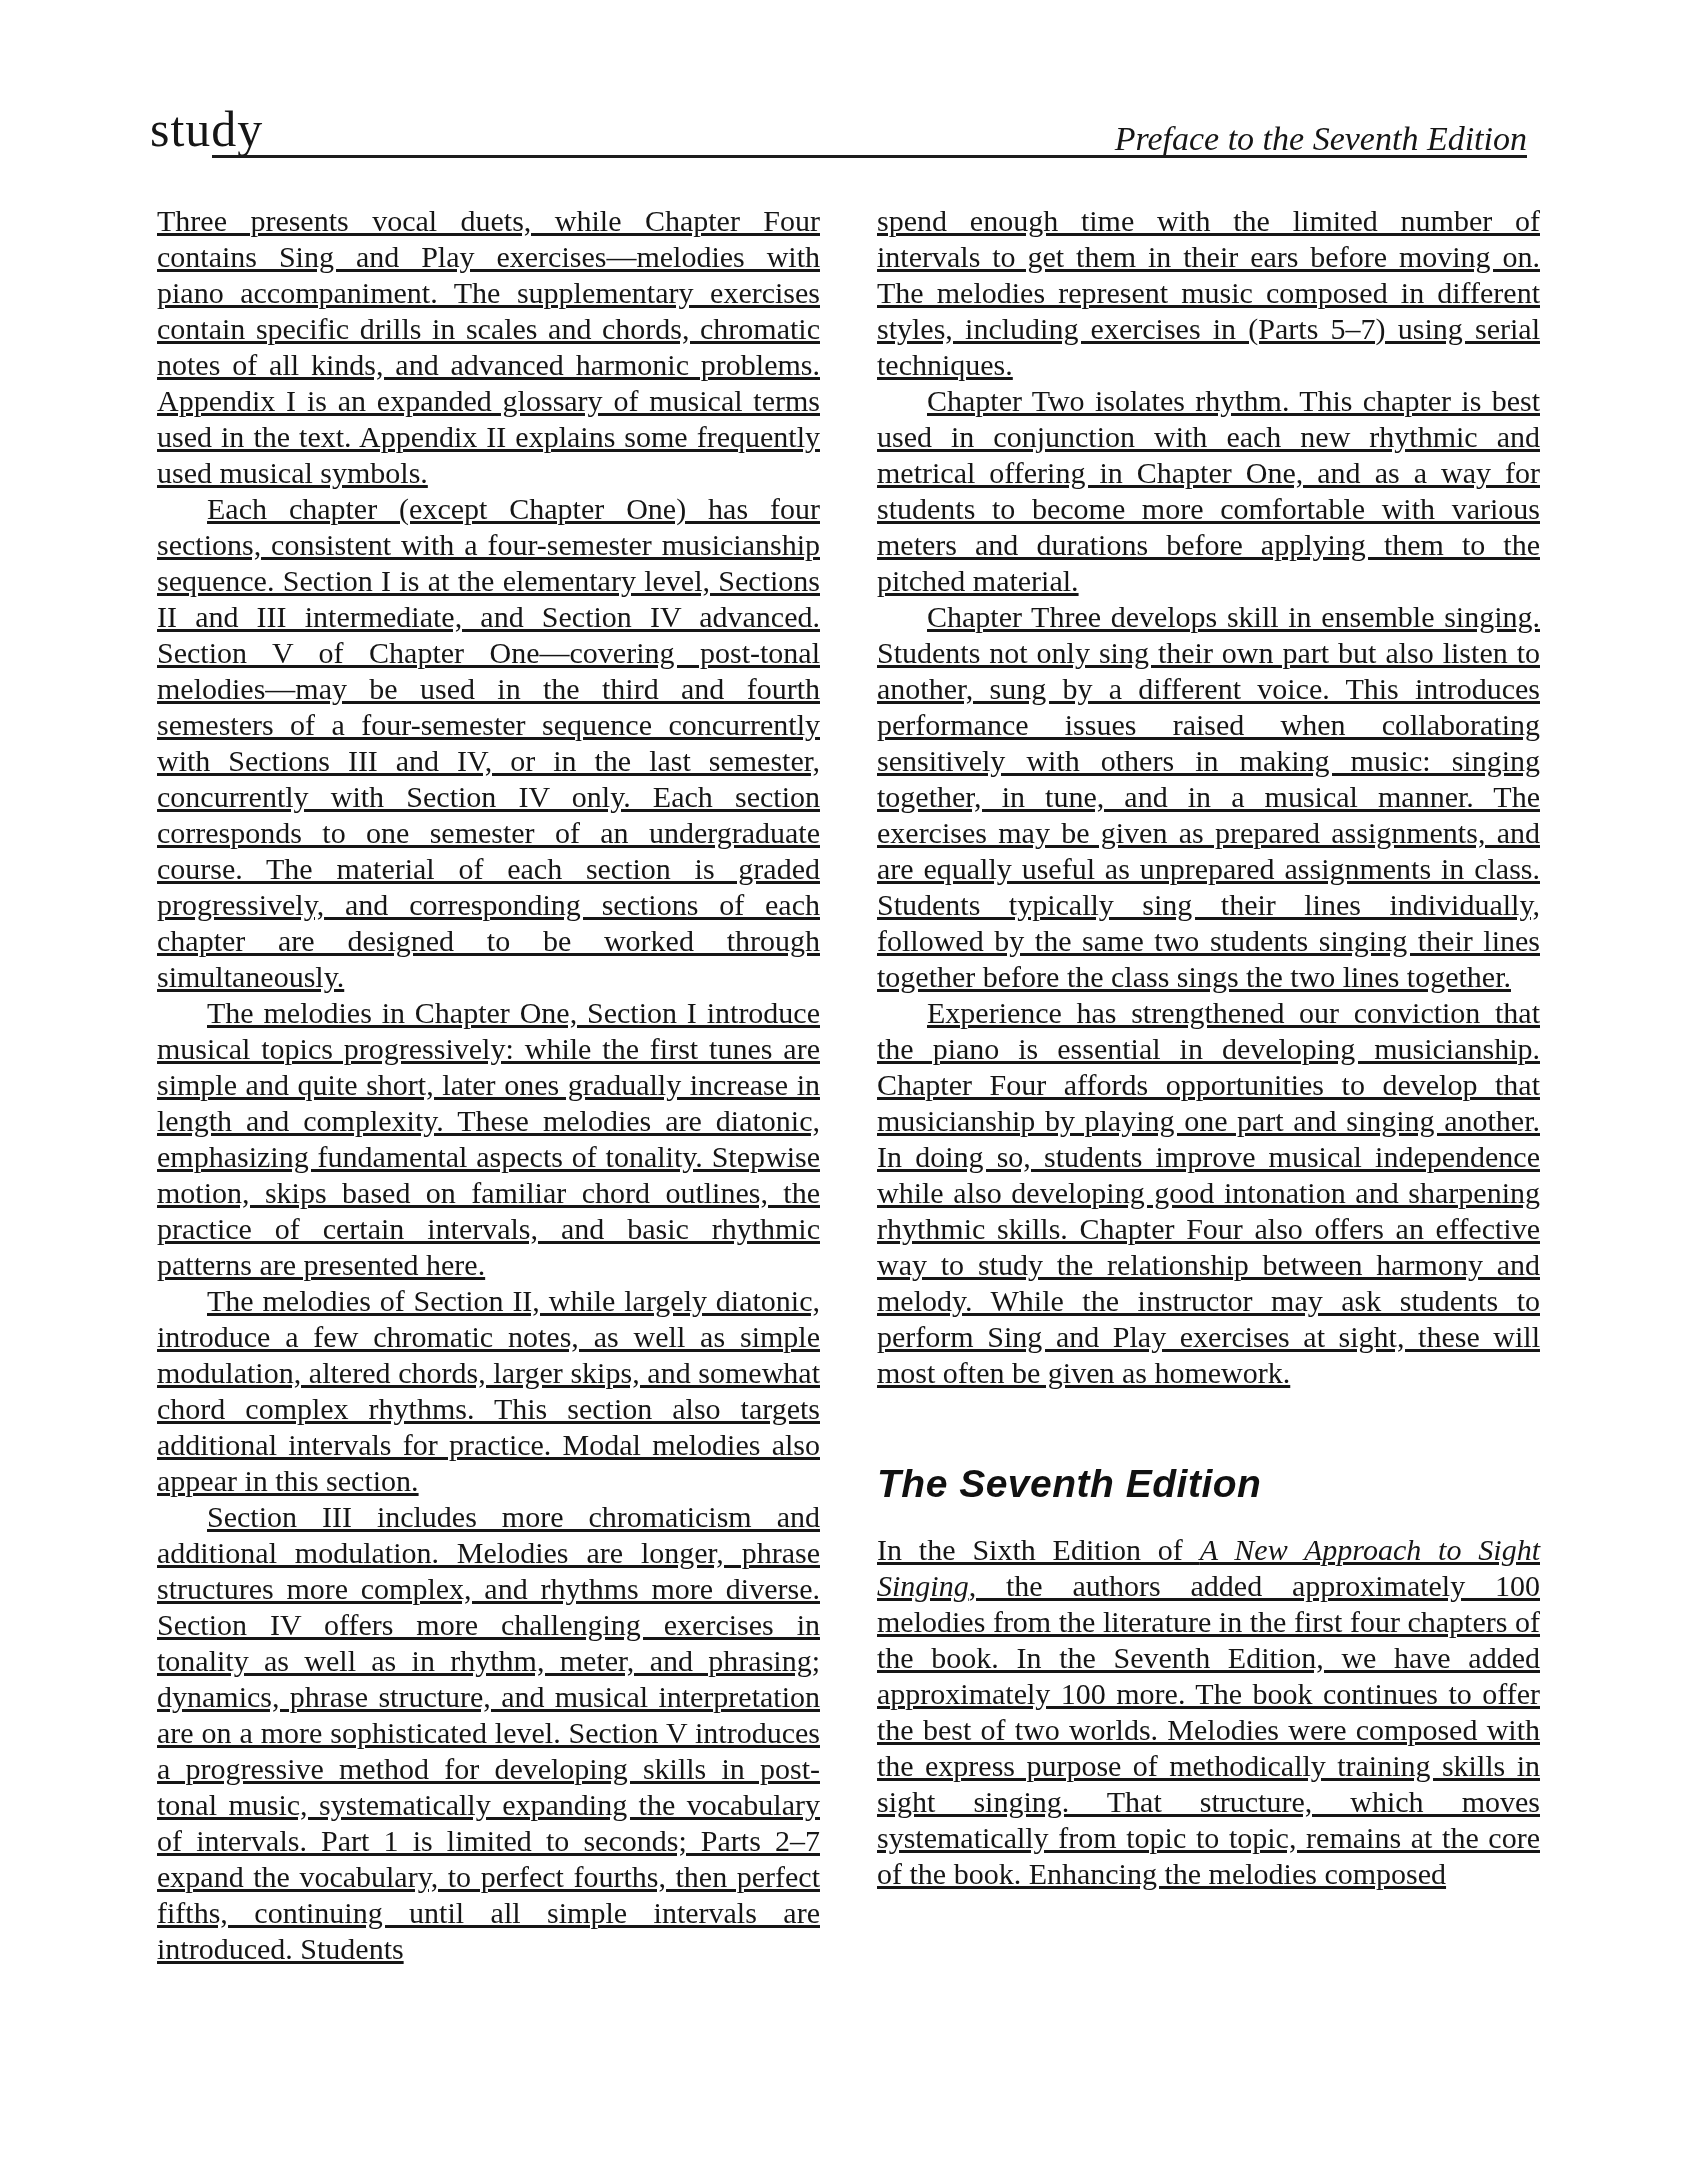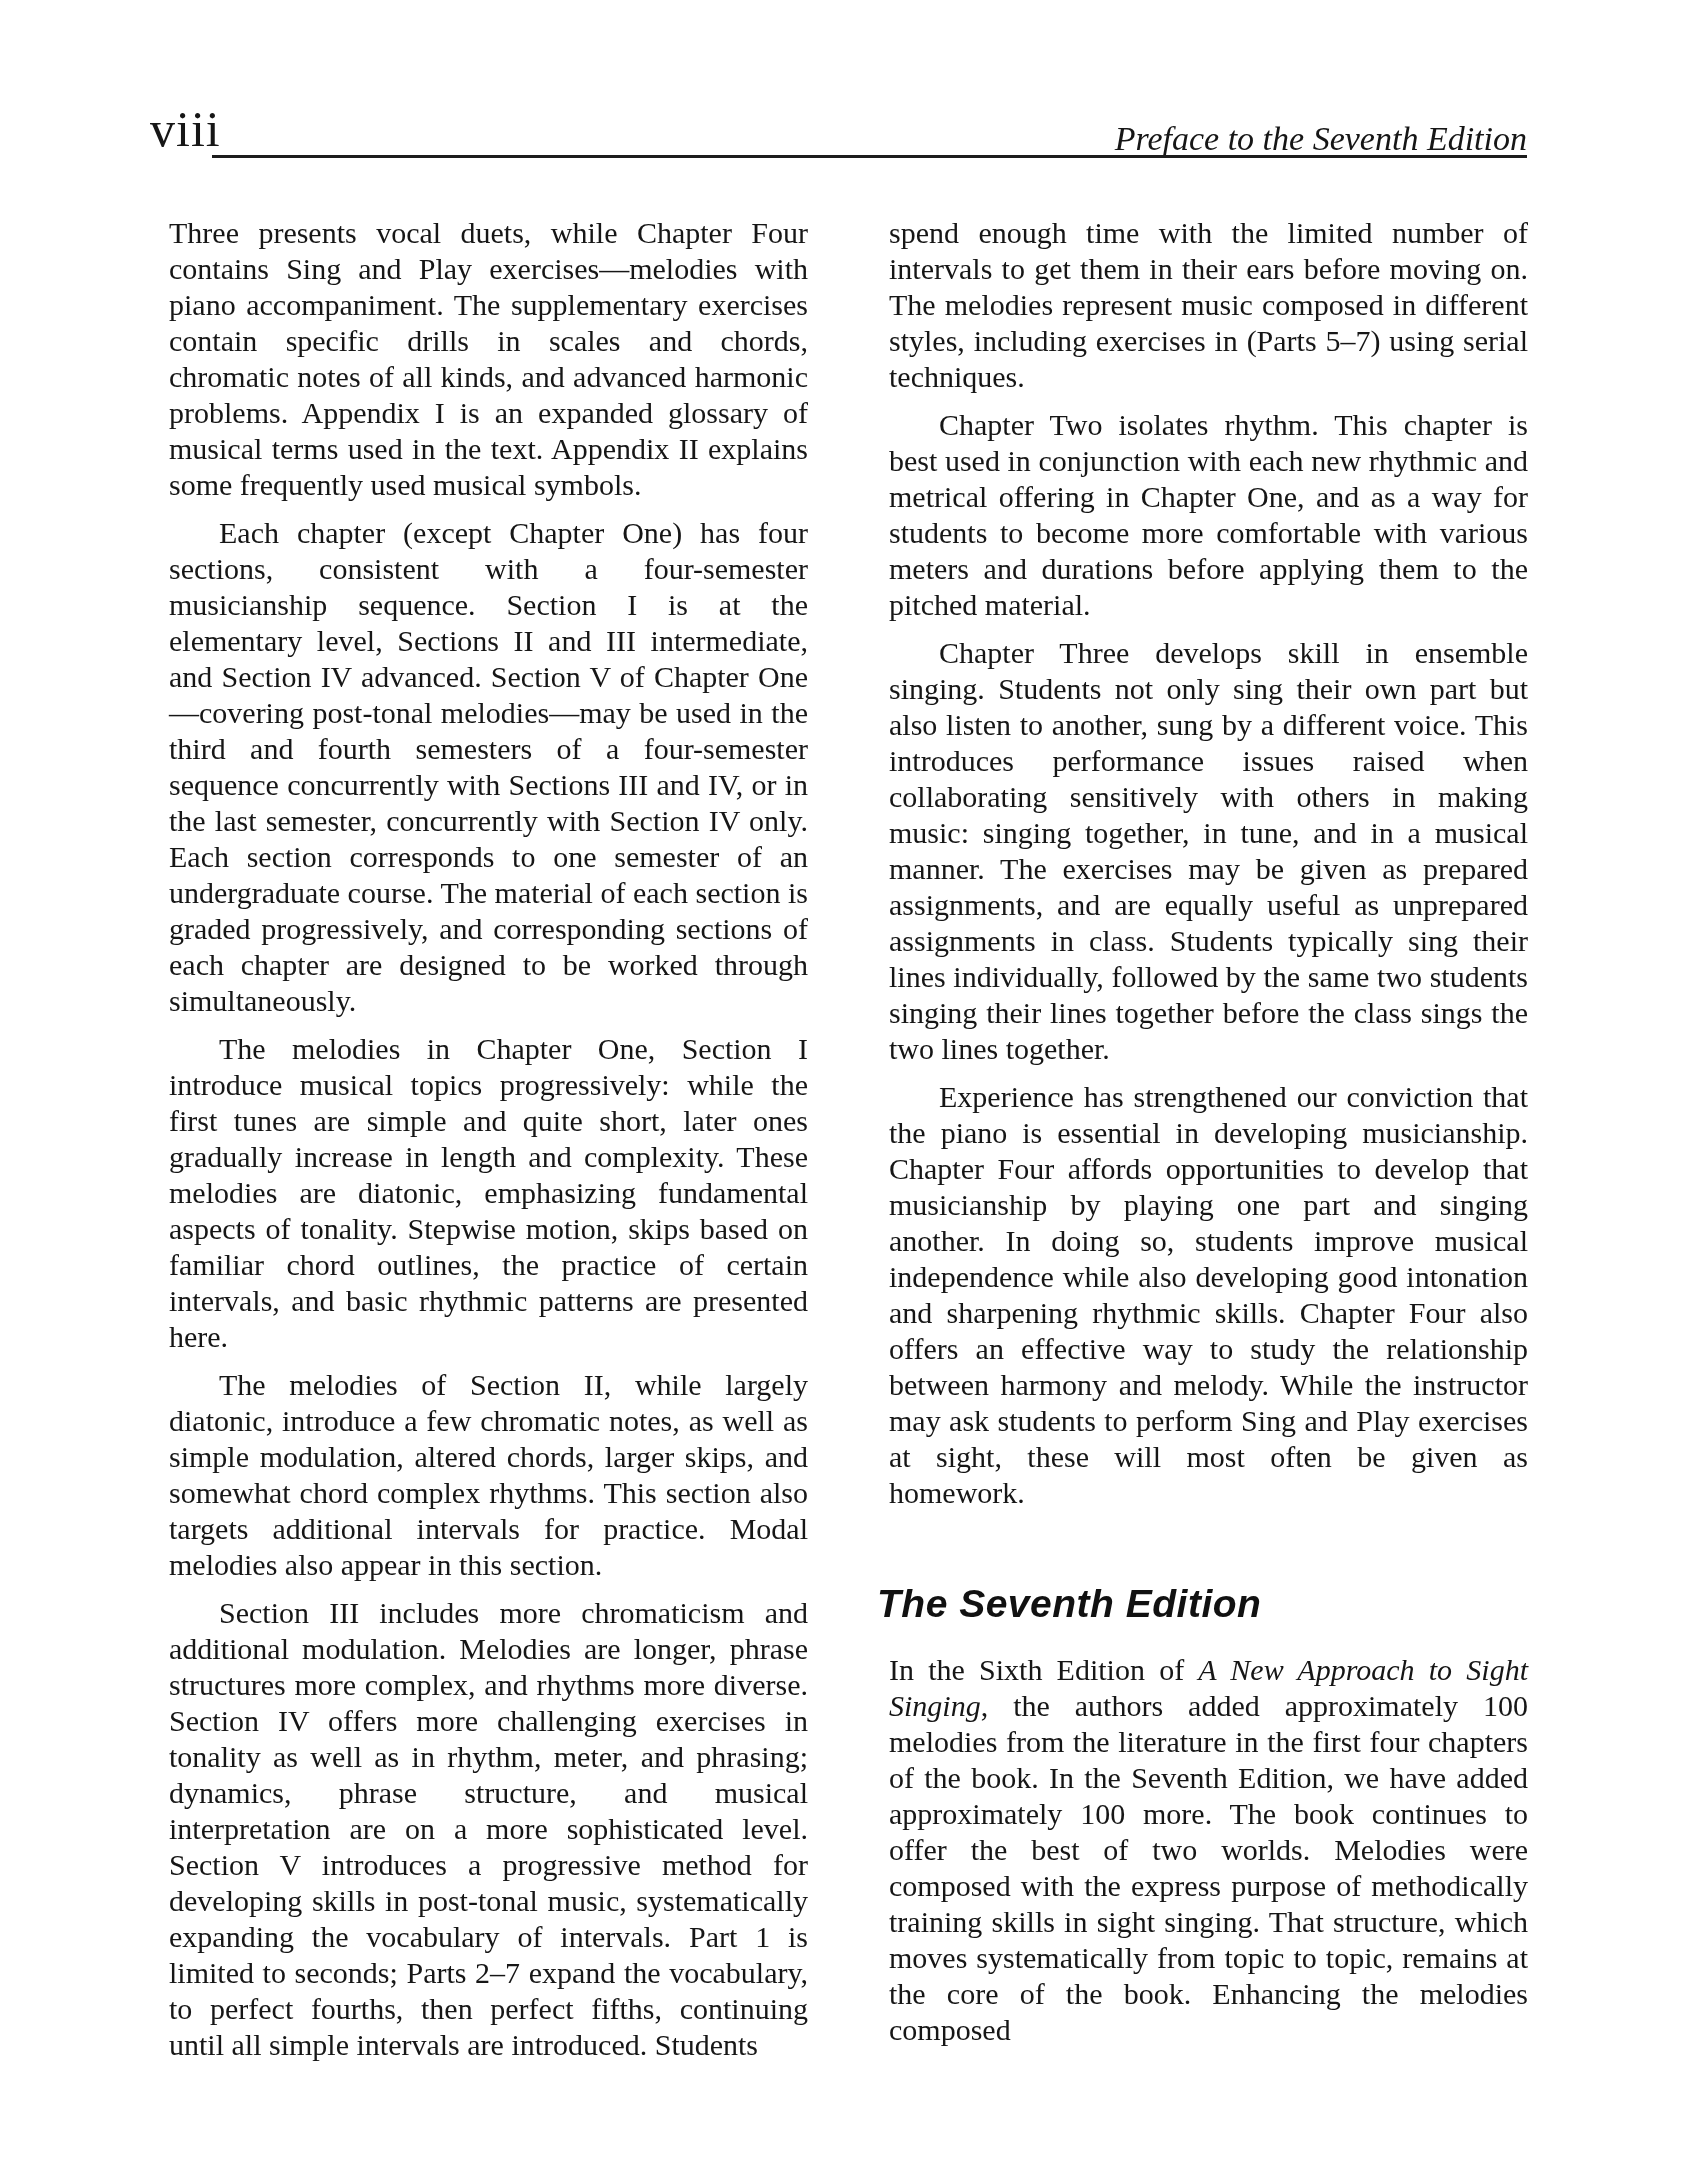--- a/index.html
+++ b/index.html
@@ -37,42 +37,42 @@
     left:157px; top:203px;
     display:flex;
     gap:57px;
   }
   .col {
     width:663px;
     font-size:30px;
     line-height:36px;
     text-align:justify;
   }
-  .para { margin:12px; }
+  .para { margin:0;text-decoration:underline; }
   .para.indent { text-indent:50px; }
   .para .em { font-style:italic; }
   .section-heading {
     font-family:"Liberation Sans", sans-serif;
     font-weight:bold;
     font-style:italic;
     font-size:39px;
     line-height:1.1;
     letter-spacing:0.5px;
     color:#111111;
     margin:72px 0 26px 0;
     text-align:left;
   }
 </style>
 </head>
 <body>
 
 <div class="page">
 
   <header>
-    <span class="folio">viii</span>
+    <span class="folio">study</span>
     <span class="running-title">Preface to the Seventh Edition</span>
     <div class="header-rule"></div>
   </header>
 
   <main class="columns">
     <section class="col">
         <p class="para"><span>Three presents vocal duets, while Chapter Four contains Sing and Play exercises—melodies with piano accompaniment. The supplementary exercises contain specific drills in scales and chords, chromatic notes of all kinds, and advanced harmonic problems. Appendix I is an expanded glossary of musical terms used in the text. Appendix II explains some frequently used musical symbols.</span></p>
         <p class="para indent"><span>Each chapter (except Chapter One) has four sections, consistent with a four-semester musicianship sequence. Section I is at the elementary level, Sections II and III intermediate, and Section IV advanced. Section V of Chapter One—covering post-tonal melodies—may be used in the third and fourth semesters of a four-semester sequence concurrently with Sections III and IV, or in the last semester, concurrently with Section IV only. Each section corresponds to one semester of an undergraduate course. The material of each section is graded progressively, and corresponding sections of each chapter are designed to be worked through simultaneously.</span></p>
         <p class="para indent"><span>The melodies in Chapter One, Section I introduce musical topics progressively: while the first tunes are simple and quite short, later ones gradually increase in length and complexity. These melodies are diatonic, emphasizing fundamental aspects of tonality. Stepwise motion, skips based on familiar chord outlines, the practice of certain intervals, and basic rhythmic patterns are presented here.</span></p>
         <p class="para indent"><span>The melodies of Section II, while largely diatonic, introduce a few chromatic notes, as well as simple modulation, altered chords, larger skips, and somewhat chord complex rhythms. This section also targets additional intervals for practice. Modal melodies also appear in this section.</span></p>

